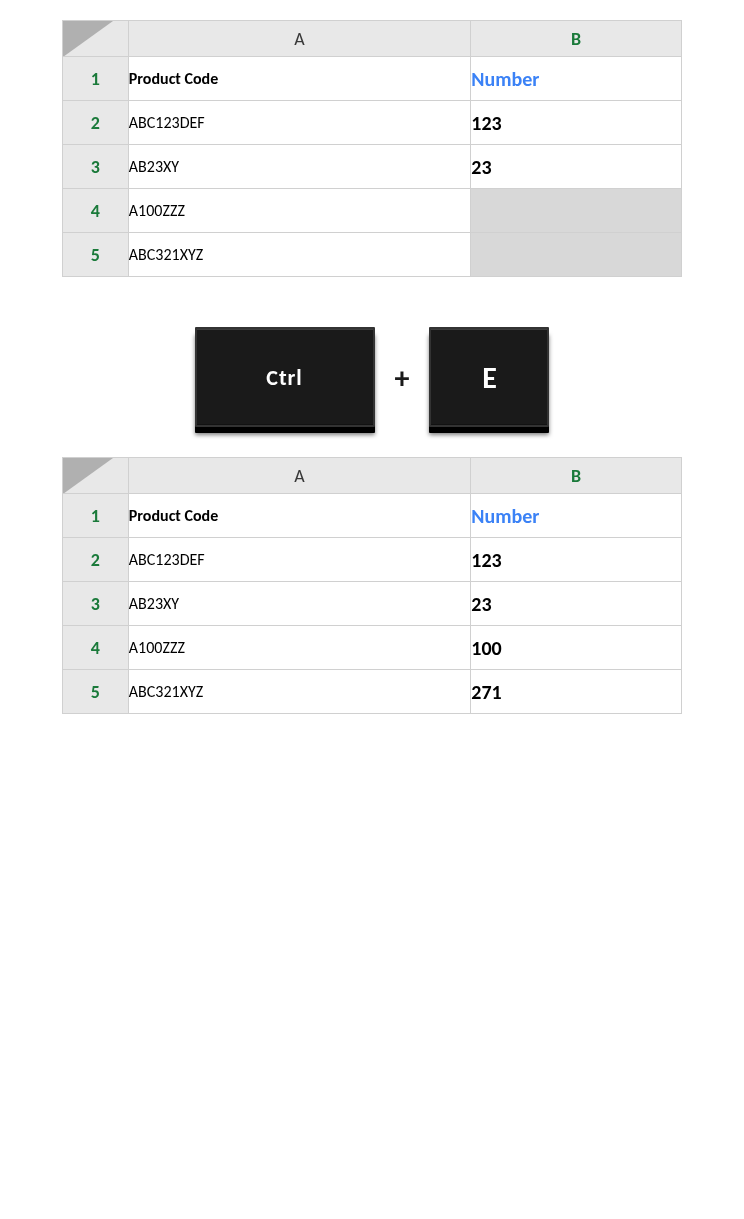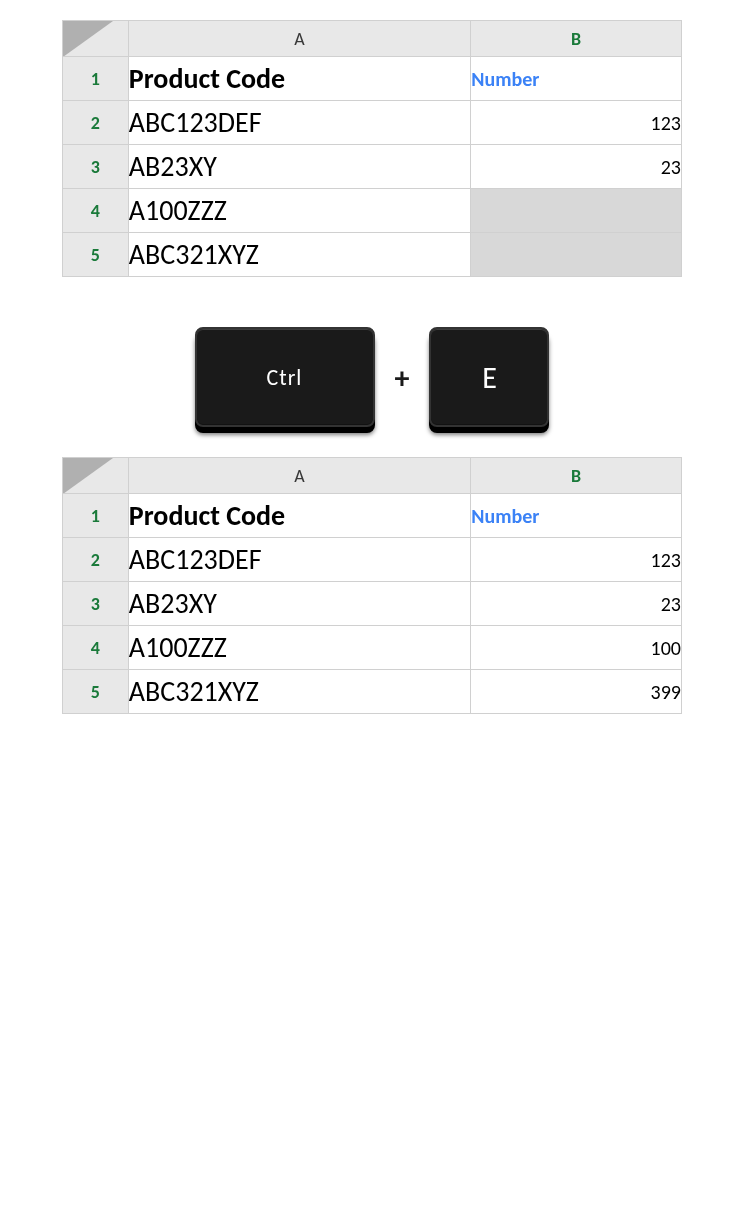--- a/index.html
+++ b/index.html
@@ -73,37 +73,37 @@
       font-weight: bold;
       width: 50px;
       height: 44px;
       border: 1px solid #c0c0c0;
     }
 
     
     .cell-a {
       width: 260px;
       height: 44px;
-      font-size: 28px;
+      font-size: 16px;
       padding: 6px 10px;
       background: #ffffff;
       border: 1px solid #d0d0d0;
     }
 
     .cell-a.header-cell {
       font-weight: bold;
     }
 
     .cell-b {
       width: 160px;
       height: 44px;
       font-size: 20px;
       padding: 6px 10px;
-      text-align: right;
       border: 2px solid #1a8a3a;
+      font-weight: bold;
     }
 
     .cell-b.header-cell {
       font-weight: bold;
       color: #3b82f6;
       text-align: left;
     }
 
     
     .cell-b.empty {
@@ -115,27 +115,27 @@
       display: flex;
       align-items: center;
       justify-content: center;
       gap: 20px;
       margin: 20px 0 30px 0;
       width: 620px;
     }
 
     .key-btn {
       background: #1a1a1a;
-      border-radius: 8px;
+      border-radius: 1px;
       color: #ffffff;
       display: flex;
       align-items: center;
       justify-content: center;
       font-size: 24px;
-      font-weight: 400;
+      font-weight: 700;
       box-shadow:
         0 6px 0 #000000,
         0 8px 4px rgba(0,0,0,0.5),
         inset 0 1px 0 rgba(255,255,255,0.15),
         inset 0 -1px 0 rgba(0,0,0,0.3);
       border: 2px solid #333;
       position: relative;
     }
 
     .key-ctrl {
@@ -241,17 +241,17 @@
           <td class="cell-b filled">23</td>
         </tr>
         <tr>
           <td class="row-num">4</td>
           <td class="cell-a">A100ZZZ</td>
           <td class="cell-b filled">100</td>
         </tr>
         <tr>
           <td class="row-num">5</td>
           <td class="cell-a">ABC321XYZ</td>
-          <td class="cell-b filled">399</td>
+          <td class="cell-b filled">271</td>
         </tr>
       </tbody>
   </table>
 </div>
 
 </body></html>

